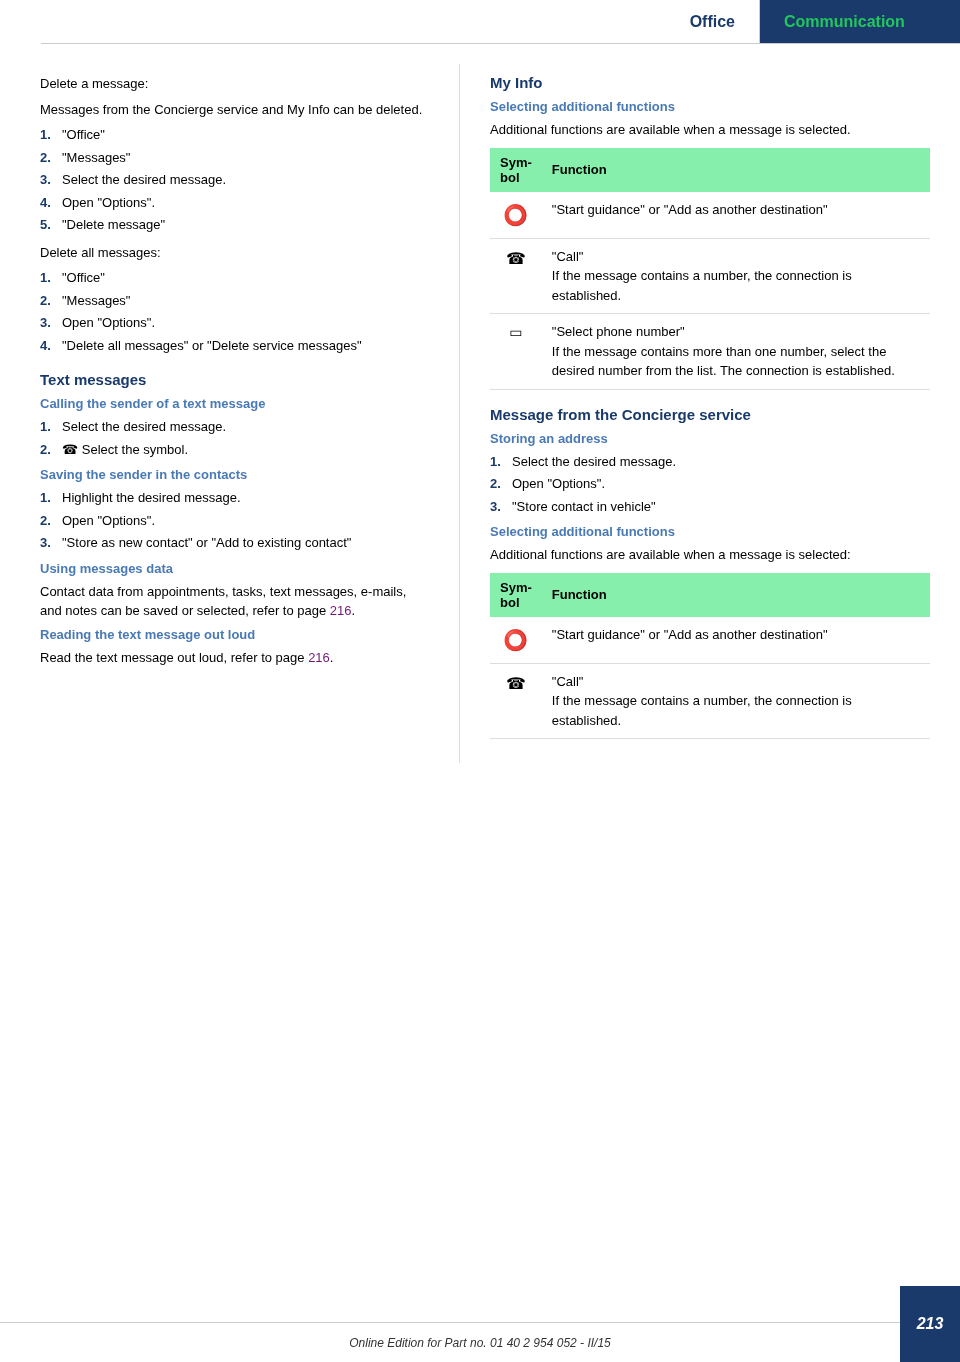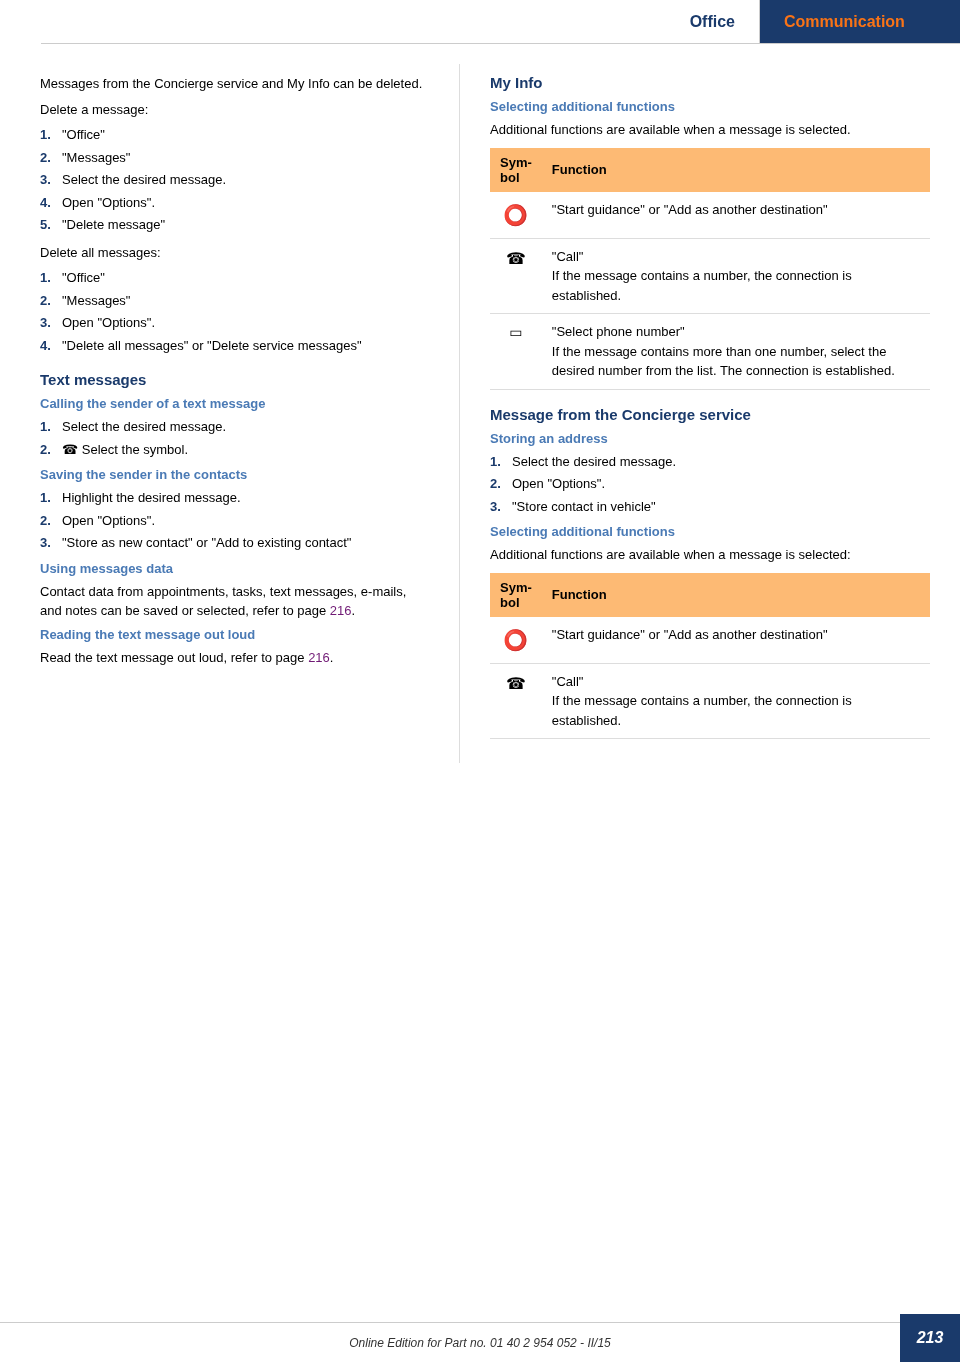--- a/index.html
+++ b/index.html
@@ -27,21 +27,21 @@
       color: #1a3a6b;
       font-size: 16px;
       font-weight: bold;
       padding: 0 24px;
       display: flex;
       align-items: center;
       border-right: 1px solid #ccc;
     }
     .header-communication {
       background: #1a3a6b;
-      color: #f97316;
+      color: #22c55e;
       font-size: 16px;
       font-weight: bold;
       padding: 0 24px;
       display: flex;
       align-items: center;
       min-width: 200px;
     }
 
     
     .content {
@@ -113,21 +113,21 @@
 
     
     .sym-table {
       width: 100%;
       border-collapse: collapse;
       margin-top: 8px;
       margin-bottom: 14px;
       font-size: 13px;
     }
     .sym-table thead tr {
-      background: #fdba74;
+      background: #86efac;
     }
     .sym-table thead th {
       padding: 7px 10px;
       text-align: left;
       font-weight: bold;
       color: #000;
     }
     .sym-table tbody tr {
       border-bottom: 1px solid #ddd;
       vertical-align: top;
@@ -162,21 +162,21 @@
       font-size: 12px;
       color: #333;
       font-style: italic;
     }
 
     .page-number {
       position: absolute;
       bottom: 0;
       right: 0;
       width: 60px;
-      height: 48px;
+      height: 76px;
       background: #1a3a6b;
       color: #fff;
       display: flex;
       align-items: center;
       justify-content: center;
       font-size: 16px;
       font-weight: bold;
     }
   </style>
 </head>
@@ -184,22 +184,22 @@
 
 <div class="header">
   <div class="header-office">Office</div>
   <div class="header-communication">Communication</div>
 </div>
 
 <div class="content">
 
   <div class="left-col">
 
+    <p>Delete a message:</p>
     <p>Messages from the Concierge service and My Info can be deleted.</p>
-    <p>Delete a message:</p>
     <ol>
       <li>
           <span>"Office"</span>
         </li>
       <li>
           <span>"Messages"</span>
         </li>
       <li>
           <span>Select the desired message.</span>
         </li>

